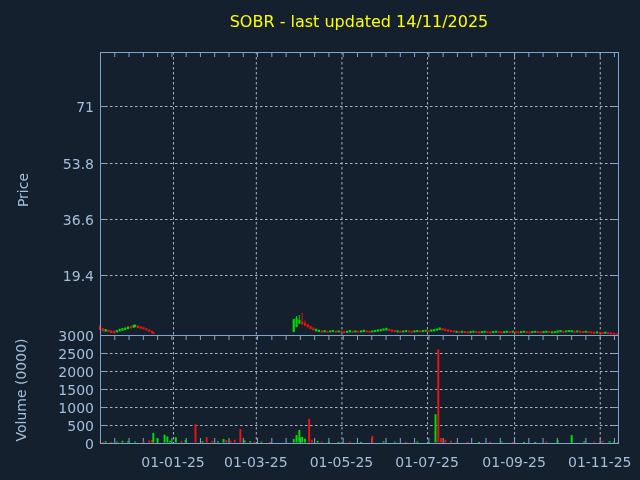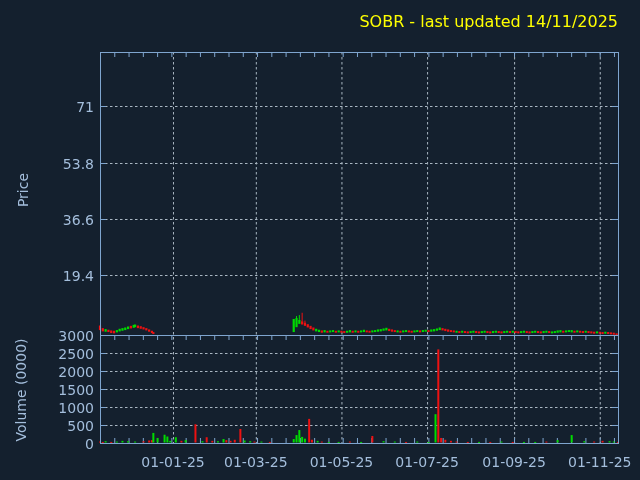--- a/index.html
+++ b/index.html
@@ -2,21 +2,21 @@
 <html><head>
 <meta charset="utf-8">
 <style>
   html,body{margin:0;padding:0;background:#14202E;}
   .stage{
     position:relative;width:640px;height:480px;background:#14202E;
     font-family:"DejaVu Sans","Liberation Sans",sans-serif;overflow:hidden;
   }
   .chart-title{
     position:absolute;left:100px;top:12px;width:518px;
-    text-align:right;font-size:16px;color:#FFFF00;white-space:nowrap;
+    text-align:center;font-size:16px;color:#FFFF00;white-space:nowrap;
   }
   svg{position:absolute;left:0;top:0;}
 </style>
 </head>
 <body>
 
 <div class="stage">
   <div class="chart-title">SOBR - last updated 14/11/2025</div>
   <svg id="chart" width="640" height="480">
       <line x1="173.49728997289972" y1="52" x2="173.49728997289972" y2="443" stroke="#A9B6C2" stroke-width="1" stroke-dasharray="2.5,2.5"></line>

